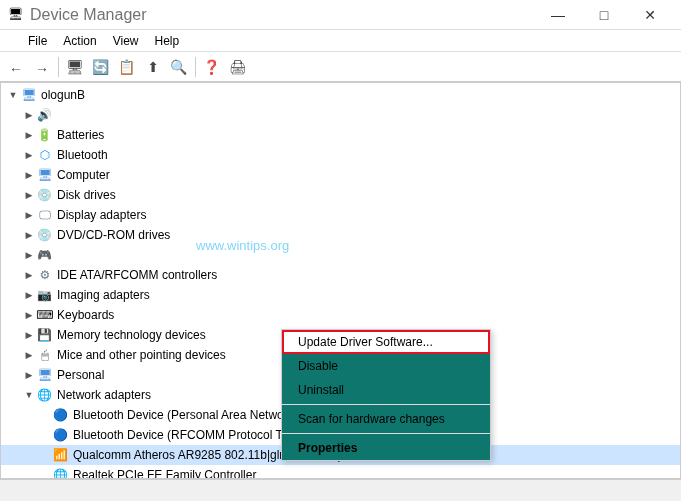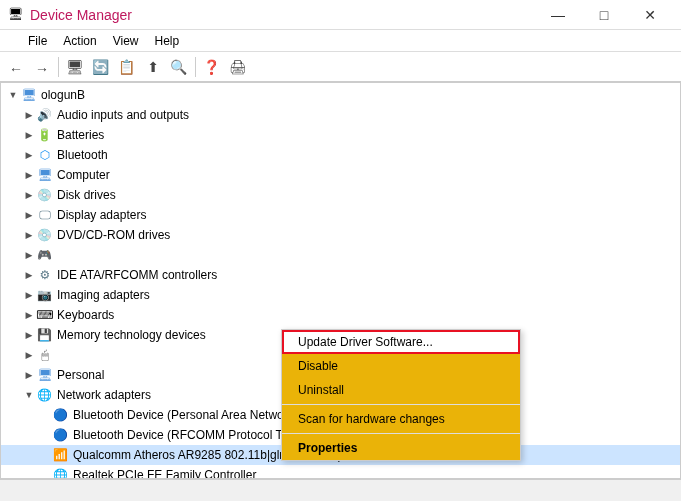--- a/index.html
+++ b/index.html
@@ -21,22 +21,22 @@
       padding: 0 8px;
       border-bottom: 1px solid #ddd;
       position: relative;
     }
     .title-bar-icon {
       width: 16px;
       height: 16px;
       margin-right: 6px;
     }
     .title-bar-text {
-      font-size: 14px;
-      color: #be185d;
+      font-size: 16px;
+      color: #737373;
       flex: 1;
     }
     .title-bar-controls {
       display: flex;
       gap: 0;
     }
     .title-btn {
       width: 46px;
       height: 30px;
       border: none;
@@ -161,22 +161,22 @@
       color: #000;
       text-align: center;
     }
     .tree-item.highlighted .item-label { color: #000; }
 
     
     .context-menu {
       position: absolute;
       left: 280px;
       top: 246px;
-      width: 240px;
-      background: #eab308;
+      width: 210px;
+      background: #0f766e;
       border: 1px solid #ccc;
       box-shadow: 2px 2px 6px rgba(0,0,0,0.2);
       z-index: 100;
     }
     .context-menu-item {
       padding: 5px 16px;
       cursor: pointer;
       font-size: 12px;
       color: #000;
     }
@@ -247,31 +247,31 @@
   <button class="toolbar-btn">⬆</button>
   <button class="toolbar-btn">🔍</button>
   <div class="toolbar-separator"></div>
   <button class="toolbar-btn">❓</button>
   <button class="toolbar-btn">🖨</button>
 </div>
 
 <div class="main-area">
   <div class="tree-view" style="position:relative;">
 
+    <div class="watermark">www.wintips.org</div>
 
     <div class="tree-item">
       <span class="expand-icon">▼</span>
       <span class="item-icon icon-computer">🖥</span>
       <span class="item-label">ologunB</span>
     </div>
 
     <div class="tree-item indent-1">
       <span class="expand-icon">▶</span>
       <span class="item-icon icon-audio">🔊</span>
-      <span class="item-label">Audio inputs and outputs</span>
     </div>
 
     <div class="tree-item indent-1">
       <span class="expand-icon">▶</span>
       <span class="item-icon">🔋</span>
       <span class="item-label">Batteries</span>
     </div>
 
     <div class="tree-item indent-1">
       <span class="expand-icon">▶</span>
@@ -328,20 +328,21 @@
 
     <div class="tree-item indent-1">
       <span class="expand-icon">▶</span>
       <span class="item-icon">💾</span>
       <span class="item-label">Memory technology devices</span>
     </div>
 
     <div class="tree-item indent-1">
       <span class="expand-icon">▶</span>
       <span class="item-icon">🖱</span>
+      <span class="item-label">Mice and other pointing devices</span>
     </div>
 
     <div class="tree-item indent-1">
       <span class="expand-icon">▶</span>
       <span class="item-icon icon-computer">🖥</span>
       <span class="item-label">Personal</span>
     </div>
 
     <div class="tree-item indent-1">
       <span class="expand-icon">▼</span>

